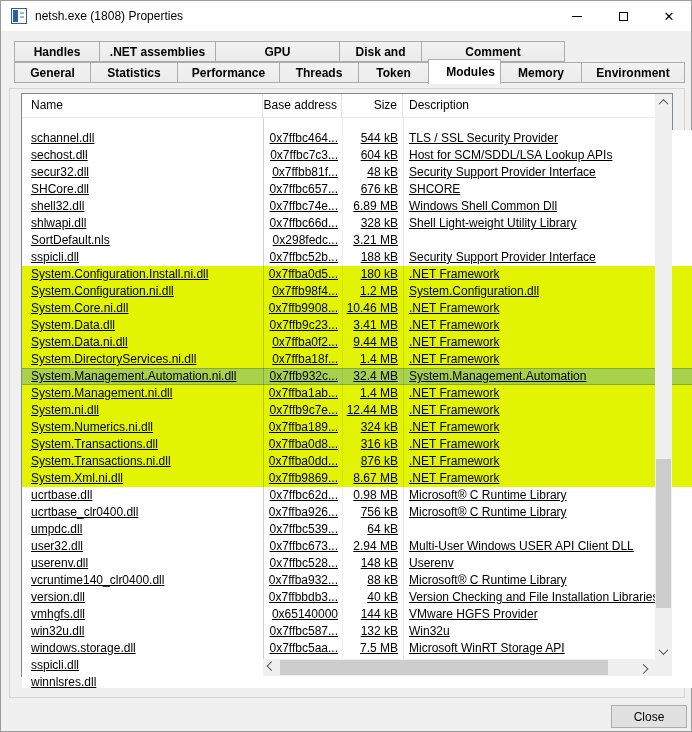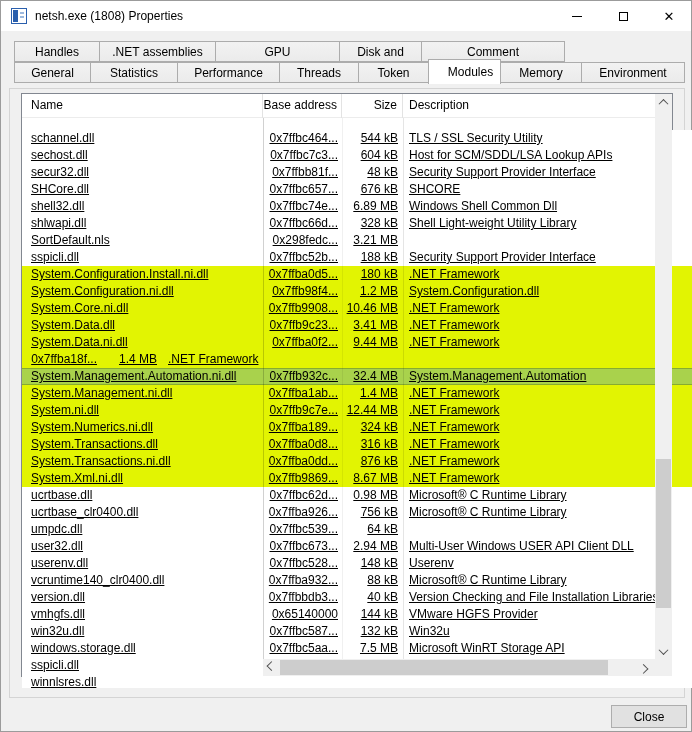--- a/index.html
+++ b/index.html
@@ -18,21 +18,21 @@
   .app-icon::before{ content:""; position:absolute; left:1px; top:1px; width:5px; height:12px; background:#2a5fad; }
   .app-icon::after{ content:""; position:absolute; left:8px; top:3px; width:4px; height:2px; background:#9db9de; box-shadow:0 4px 0 #9db9de; }
   .title-text{ position:absolute; left:34px; top:0; height:30px; line-height:30px; }
   .win-btn{ position:absolute; top:0; width:46px; height:30px; display:flex; align-items:center; justify-content:center; background:transparent; border:none; cursor:default; }
   .btn-min{ left:553px; } .btn-max{ left:599px; } .btn-close{ left:645px; }
   .glyph-min{ width:10px; height:1px; background:#000; display:block; }
   .glyph-max{ width:9px; height:9px; border:1px solid #000; display:block; }
   .glyph-close{ font-size:13px; font-weight:400; line-height:1; }
 
   
-  .tabs-row{ position:absolute; display:flex; }
+  .tabs-row{ position:absolute; display:flex;font-weight:bold; }
   .tabs-row1{ left:13px; top:40px; }
   .tabs-row2{ left:13px; top:61px; }
   .tab{ height:21px; line-height:20px; text-align:center;
     background:linear-gradient(#f2f2f2,#ebebeb); border:1px solid #acacac; margin-left:-1px; position:relative; }
   .tab:first-child{ margin-left:0; }
   .tabs-row1 .tab:nth-child(1){width:86px} .tabs-row1 .tab:nth-child(2){width:117px}
   .tabs-row1 .tab:nth-child(3){width:125px} .tabs-row1 .tab:nth-child(4){width:83px}
   .tabs-row1 .tab:nth-child(5){width:144px} .tabs-row1 .tab:nth-child(6){width:114px}
   .tabs-row2 .tab:nth-child(1){width:77px} .tabs-row2 .tab:nth-child(2){width:88px}
   .tabs-row2 .tab:nth-child(3){width:103px} .tabs-row2 .tab:nth-child(4){width:80px}
@@ -132,21 +132,21 @@
       <div class="hcell col-base">Base address</div>
       <div class="hcell col-size">Size</div>
       <div class="hcell col-desc">Description</div>
     </div>
 
     <div class="lv-rows">
         <div class="lv-row hl-w">
     <div class="cell col-name">schannel.dll</div>
     <div class="cell col-base">0x7ffbc464...</div>
     <div class="cell col-size">544 kB</div>
-    <div class="cell col-desc">TLS / SSL Security Utility</div>
+    <div class="cell col-desc">TLS / SSL Security Provider</div>
   </div>
         <div class="lv-row hl-w">
     <div class="cell col-name">sechost.dll</div>
     <div class="cell col-base">0x7ffbc7c3...</div>
     <div class="cell col-size">604 kB</div>
     <div class="cell col-desc">Host for SCM/SDDL/LSA Lookup APIs</div>
   </div>
         <div class="lv-row hl-w">
     <div class="cell col-name">secur32.dll</div>
     <div class="cell col-base">0x7ffbb81f...</div>
@@ -207,20 +207,21 @@
     <div class="cell col-size">3.41 MB</div>
     <div class="cell col-desc">.NET Framework</div>
   </div>
         <div class="lv-row hl-y">
     <div class="cell col-name">System.Data.ni.dll</div>
     <div class="cell col-base">0x7ffba0f2...</div>
     <div class="cell col-size">9.44 MB</div>
     <div class="cell col-desc">.NET Framework</div>
   </div>
         <div class="lv-row hl-y">
+    <div class="cell col-name">System.DirectoryServices.ni.dll</div>
     <div class="cell col-base">0x7ffba18f...</div>
     <div class="cell col-size">1.4 MB</div>
     <div class="cell col-desc">.NET Framework</div>
   </div>
         <div class="lv-row hl-sel">
     <div class="cell col-name">System.Management.Automation.ni.dll</div>
     <div class="cell col-base">0x7ffb932c...</div>
     <div class="cell col-size">32.4 MB</div>
     <div class="cell col-desc">System.Management.Automation</div>
   </div>

